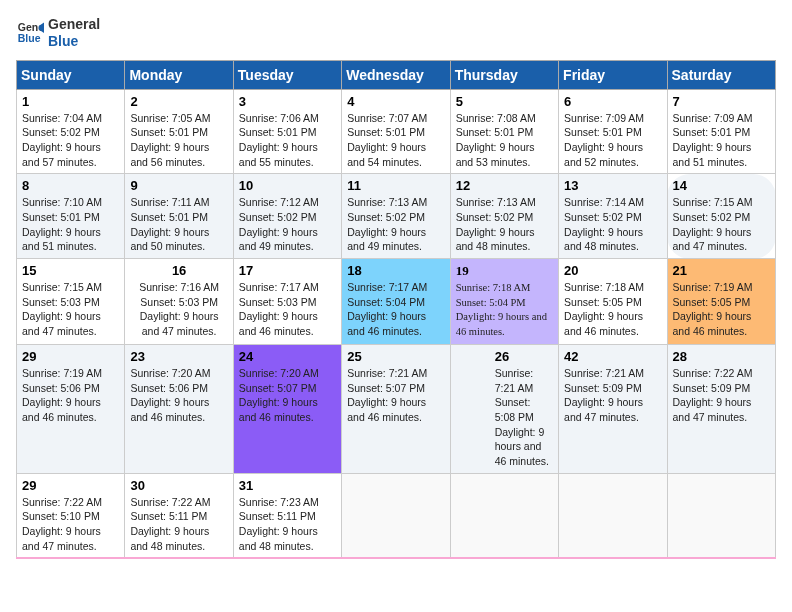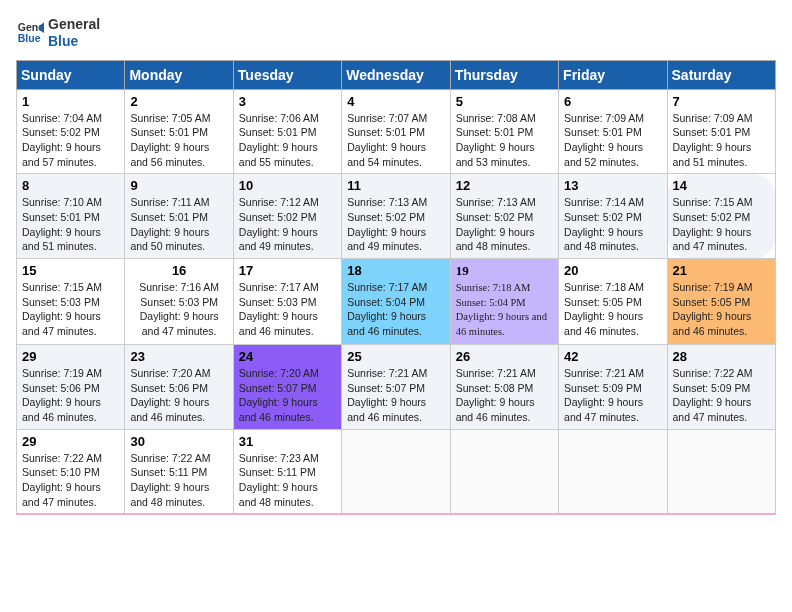--- a/index.html
+++ b/index.html
@@ -221,21 +221,21 @@
           <span class="day-info">Sunrise: 7:20 AM<br>Sunset: 5:06 PM<br>Daylight: 9 hours and 46 minutes.</span>
         </td>
         <td style="background: #8b5cf6;">
           <span class="day-num">24</span>
           <span class="day-info">Sunrise: 7:20 AM<br>Sunset: 5:07 PM<br>Daylight: 9 hours and 46 minutes.</span>
         </td>
         <td style="background: rgb(240, 244, 248);">
           <span class="day-num">25</span>
           <span class="day-info">Sunrise: 7:21 AM<br>Sunset: 5:07 PM<br>Daylight: 9 hours and 46 minutes.</span>
         </td>
-        <td style="background: rgb(240, 244, 248);">
+        <td style="background: rgb(240, 244, 248); padding-left: 44px;">
           <span class="day-num">26</span>
           <span class="day-info">Sunrise: 7:21 AM<br>Sunset: 5:08 PM<br>Daylight: 9 hours and 46 minutes.</span>
         </td>
         <td style="background: rgb(240, 244, 248);">
           <span class="day-num">42</span>
           <span class="day-info">Sunrise: 7:21 AM<br>Sunset: 5:09 PM<br>Daylight: 9 hours and 47 minutes.</span>
         </td>
         <td style="background: rgb(240, 244, 248);">
           <span class="day-num">28</span>
           <span class="day-info">Sunrise: 7:22 AM<br>Sunset: 5:09 PM<br>Daylight: 9 hours and 47 minutes.</span>

